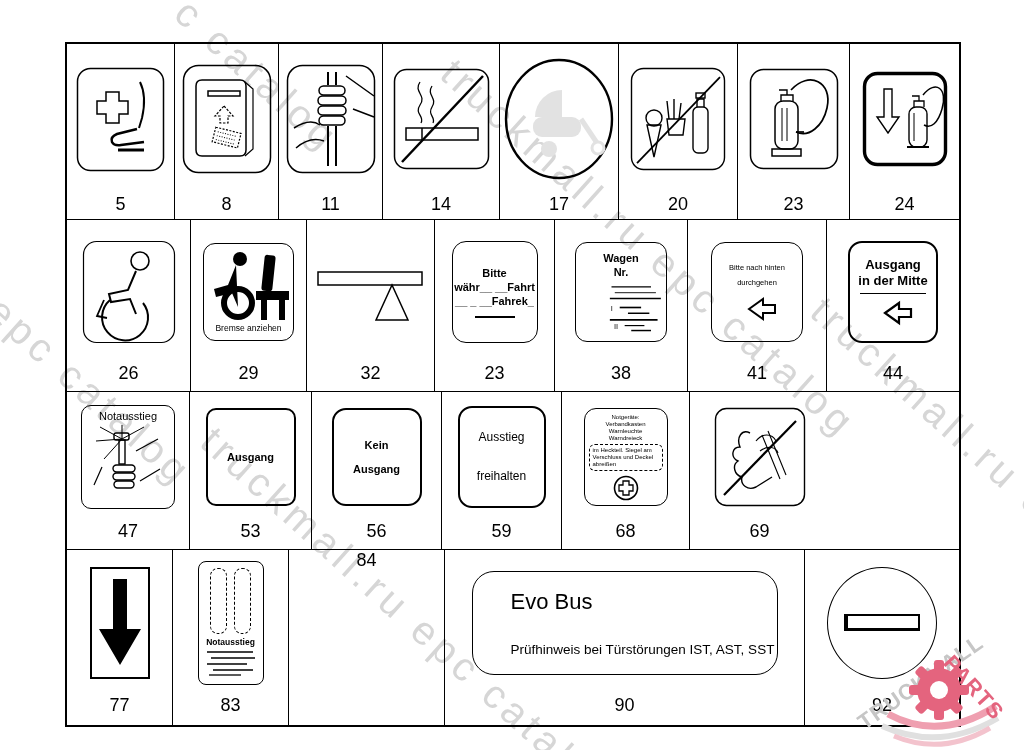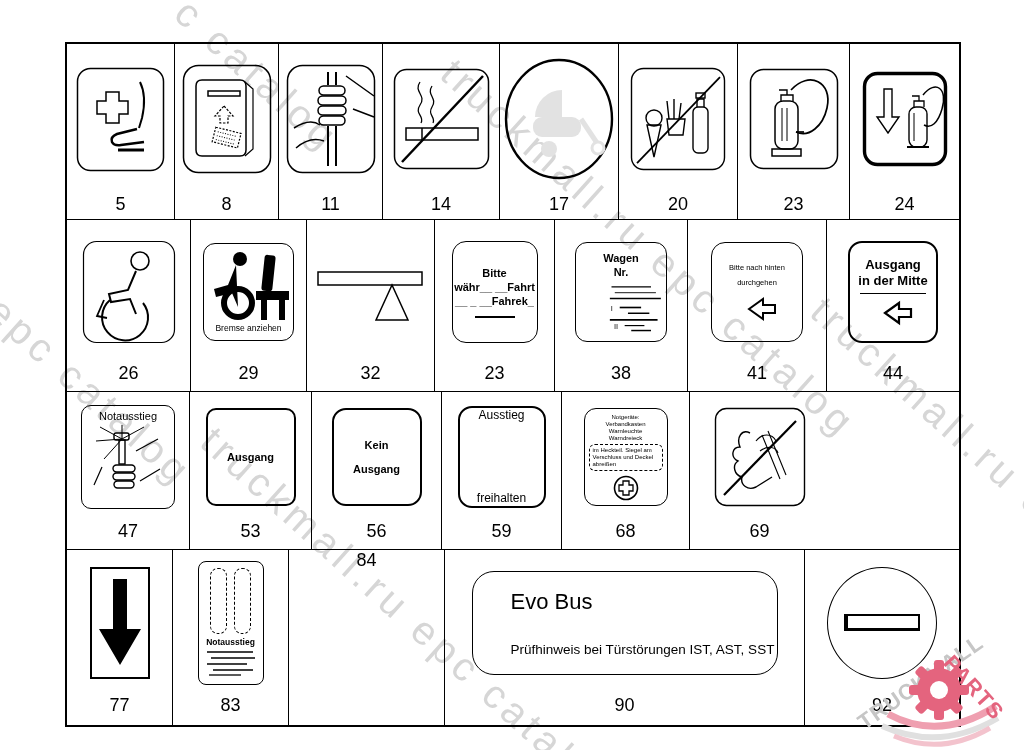--- a/index.html
+++ b/index.html
@@ -337,21 +337,21 @@
           <div class="sign" style="width:90px;height:98px;border-width:2px;">
             <div class="t11 b">Kein</div>
             <div class="t11 b" style="margin-top:10px;">Ausgang</div>
           </div>
         </div>
         <div class="num">56</div>
       </div>
 
       <div class="cell" style="width:120px;">
         <div class="pict">
-          <div class="sign" style="width:88px;height:102px;border-width:2px;justify-content:space-between;">
+          <div class="sign" style="width:88px;height:102px;border-width:2px;">
             <div class="t12">Ausstieg</div>
             <div class="t12" style="margin-top:24px;">freihalten</div>
           </div>
         </div>
         <div class="num">59</div>
       </div>
 
       <div class="cell" style="width:128px;">
         <div class="pict">
           <div class="sign" style="width:84px;height:98px;border-radius:12px;justify-content:flex-start;padding-top:5px;">

